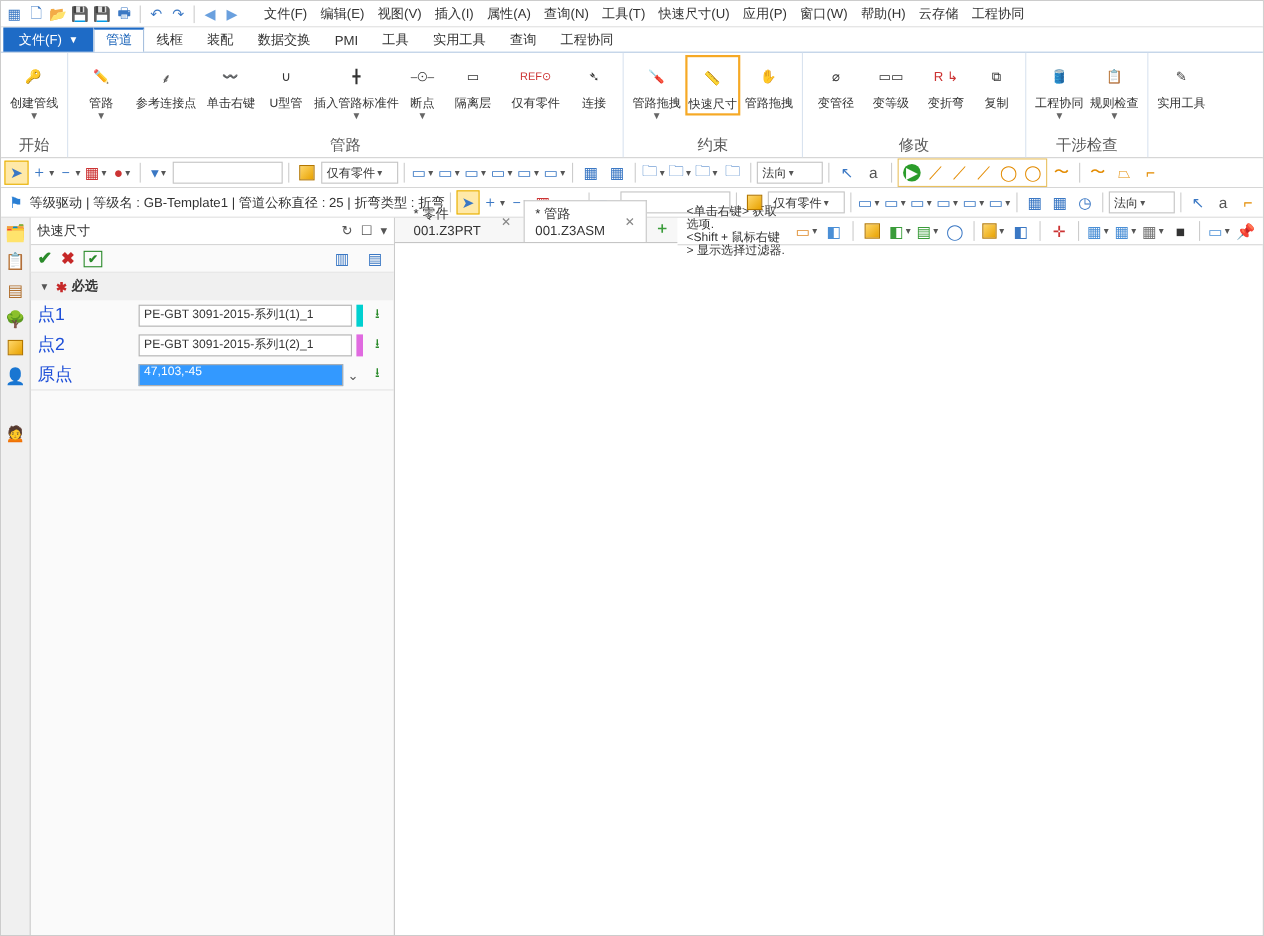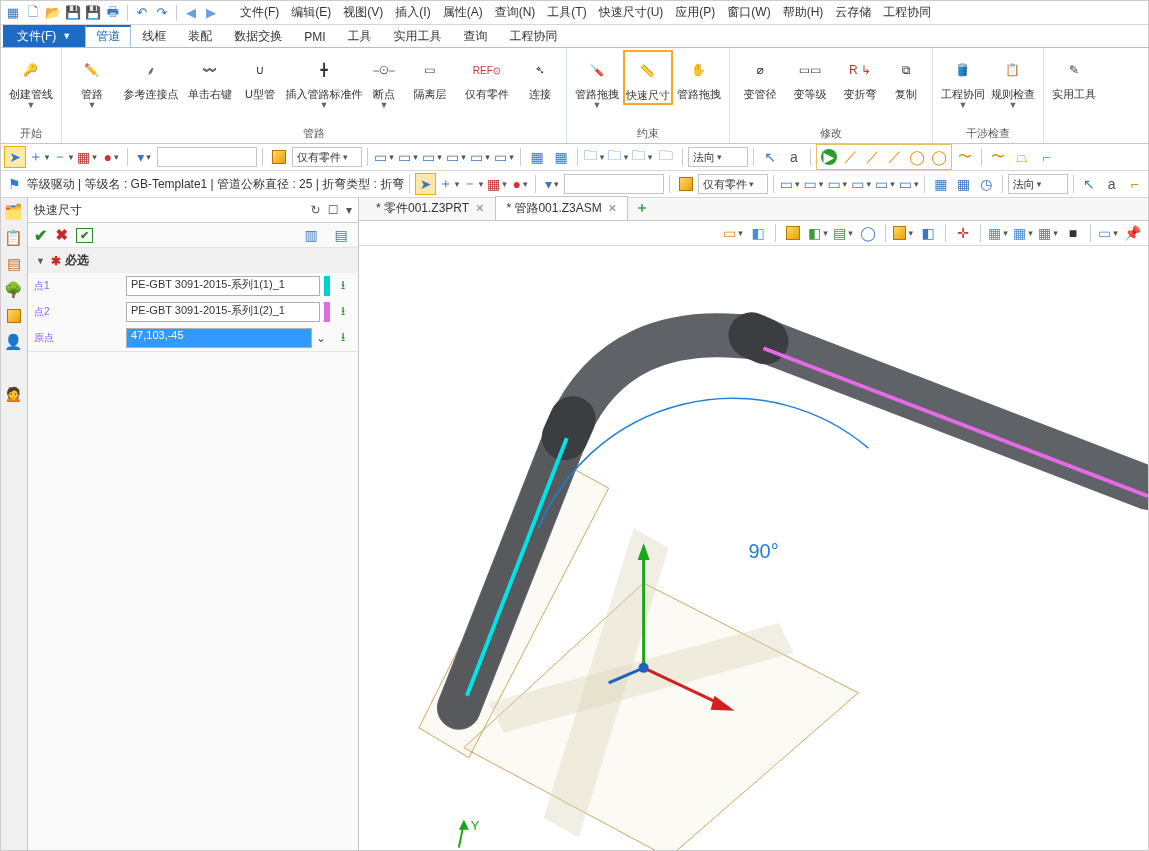--- a/index.html
+++ b/index.html
@@ -13,21 +13,21 @@
 .menubar span{padding:2px 5px;cursor:pointer;white-space:nowrap}
 
 .ribbon-tabs{height:22px;display:flex;align-items:flex-end;background:#fff;border-bottom:1px solid #a7c0de;padding-left:2px}
 .filetab{background:#1e6bc6;color:#fff;padding:3px 14px;font-size:12px;cursor:pointer;height:16px;display:flex;align-items:center}
 .rtab{padding:3px 10px;cursor:pointer;font-size:12px;border:1px solid transparent;border-bottom:none;height:15px;display:flex;align-items:center}
 .rtab.active{border-color:#a7c0de;background:#fff;color:#1862b8;border-top:2px solid #1e6bc6;padding-top:2px}
 
 .ribbon{height:95px;background:#fff;border-bottom:1px solid #c5c5c5;display:flex;align-items:stretch}
 .rgroup{display:flex;flex-direction:column;align-items:center;border-right:1px solid #d9e3ef;padding:2px 6px 0 6px}
 .rgroup .controls{flex:1;display:flex;align-items:flex-start;gap:2px}
-.rgroup .glabel{font-size:11px;color:#5a5a5a;padding:3px 0 2px 0}
+.rgroup .glabel{font-size:14px;color:#5a5a5a;padding:3px 0 2px 0}
 .bigbtn{width:42px;display:flex;flex-direction:column;align-items:center;cursor:pointer;padding:2px;border:1px solid transparent}
 .bigbtn.highlight{border:2px solid #f6a925;background:#fff}
 .bigbtn .bicon{width:34px;height:34px;display:flex;align-items:center;justify-content:center;margin-bottom:1px}
 .bigbtn .blabel{font-size:11px;text-align:left;line-height:12px;white-space:nowrap}
 .dd{font-size:9px;color:#666}
 
 .toolbar{height:26px;background:#fff;border-bottom:1px solid #d6d6d6;display:flex;align-items:center;padding:0 3px;gap:2px}
 .tb-ic{width:20px;height:20px;display:flex;align-items:center;justify-content:center;cursor:pointer;color:#3b78c4;font-size:14px;border:1px solid transparent}
 .tb-sep{width:1px;height:18px;background:#ccc;margin:0 3px}
 .tb-sel{border:1px solid #c4c4c4;background:#fff;height:18px;padding:0 4px;font-size:11px;display:flex;align-items:center;min-width:60px}
@@ -42,29 +42,29 @@
 .panel-title .ctrls span{cursor:pointer;color:#555;margin-left:4px;font-size:12px}
 .panel-toolbar{height:24px;display:flex;align-items:center;padding:0 6px;gap:8px;background:#fafafa;border-bottom:1px solid #e3e3e3}
 .pchk{color:#2a8a2a;font-size:16px;font-weight:bold}
 .pno{color:#c62828;font-size:15px;font-weight:bold}
 .papp{color:#2a8a2a;border:1px solid #2a8a2a;padding:0 3px;font-weight:bold;font-size:11px}
 .panel-section{border-bottom:1px solid #e3e3e3}
 .sec-head{display:flex;align-items:center;padding:4px 8px;background:#f0f0f0;font-weight:bold}
 .sec-head::before{content:"▼";font-size:9px;margin-right:6px;color:#555}
 .sec-head .star{color:#c62828;margin-right:4px}
 .prow{display:flex;align-items:center;padding:3px 6px;gap:4px}
-.prow .plabel{width:88px;font-size:10px;color:#8b5cf6}
+.prow .plabel{width:88px;font-size:16px;color:#1d4ed8}
 .prow .pinput{flex:1;height:18px;border:1px solid #b0b0b0;background:#fff;padding:0 4px;font-size:11px;overflow:hidden;white-space:nowrap}
 .prow .pinput.sel{background:#3399ff;color:#fff}
 .prow .edge1{width:6px;height:20px;background:#00d0d0}
 .prow .edge2{width:6px;height:20px;background:#e06ae0}
 .prow .pic{width:18px;height:18px;display:flex;align-items:center;justify-content:center;cursor:pointer;color:#2a8a2a}
 .prow .pic2{width:14px;height:14px;cursor:pointer;color:#555}
 
-.viewarea{flex:1;display:flex;flex-direction:column;min-width:0}
+.viewarea{flex:1;display:flex;flex-direction:row;min-width:0}
 .doc-tabs{height:22px;display:flex;align-items:flex-end;border-bottom:1px solid #c5c5c5;background:#f7f7f7;padding-left:6px}
 .doc-tab{padding:3px 10px;font-size:12px;border:1px solid transparent;border-bottom:none;cursor:pointer;display:flex;align-items:center;gap:6px}
 .doc-tab.active{background:#fff;border-color:#c5c5c5}
 .doc-tab .close{color:#888;font-size:11px}
 .doc-tab .add{color:#3a9c3a;font-size:14px;font-weight:bold}
 .view-toolbar{height:24px;display:flex;align-items:center;border-bottom:1px solid #d6d6d6;background:#fff}
 .vtb-left{padding:2px 8px;font-size:11px;color:#333;line-height:12px}
 .vtb-right{margin-left:auto;display:flex;align-items:center;gap:3px;padding-right:4px}
 .canvas{flex:1;position:relative;background:#fff;overflow:hidden}
 
@@ -415,20 +415,24 @@
         <div class="doc-tab active">
           <span>* 管路001.Z3ASM</span>
             <span class="close">✕</span>
         </div>
         <div class="doc-tab" style="padding:3px 6px">
             <span class="add">＋</span>
           </div>
       </div>
 
       <div class="view-toolbar">
+        <div class="vtb-left">
+          <div>&lt;单击右键&gt; 获取选项.</div>
+          <div>&lt;Shift + 鼠标右键&gt; 显示选择过滤器.</div>
+        </div>
         <div class="vtb-right">
           <span class="tb-ic car" style="color:#de8a2a">▭</span>
           <span class="tb-ic" style="color:#4a8fd6">◧</span>
           <span class="tb-sep"></span>
           <span class="tb-ic">
               <span class="cube"></span>
             </span>
           <span class="tb-ic car" style="color:#3a9c3a">◧</span>
           <span class="tb-ic car" style="color:#3a9c3a">▤</span>
           <span class="tb-ic">◯</span>

